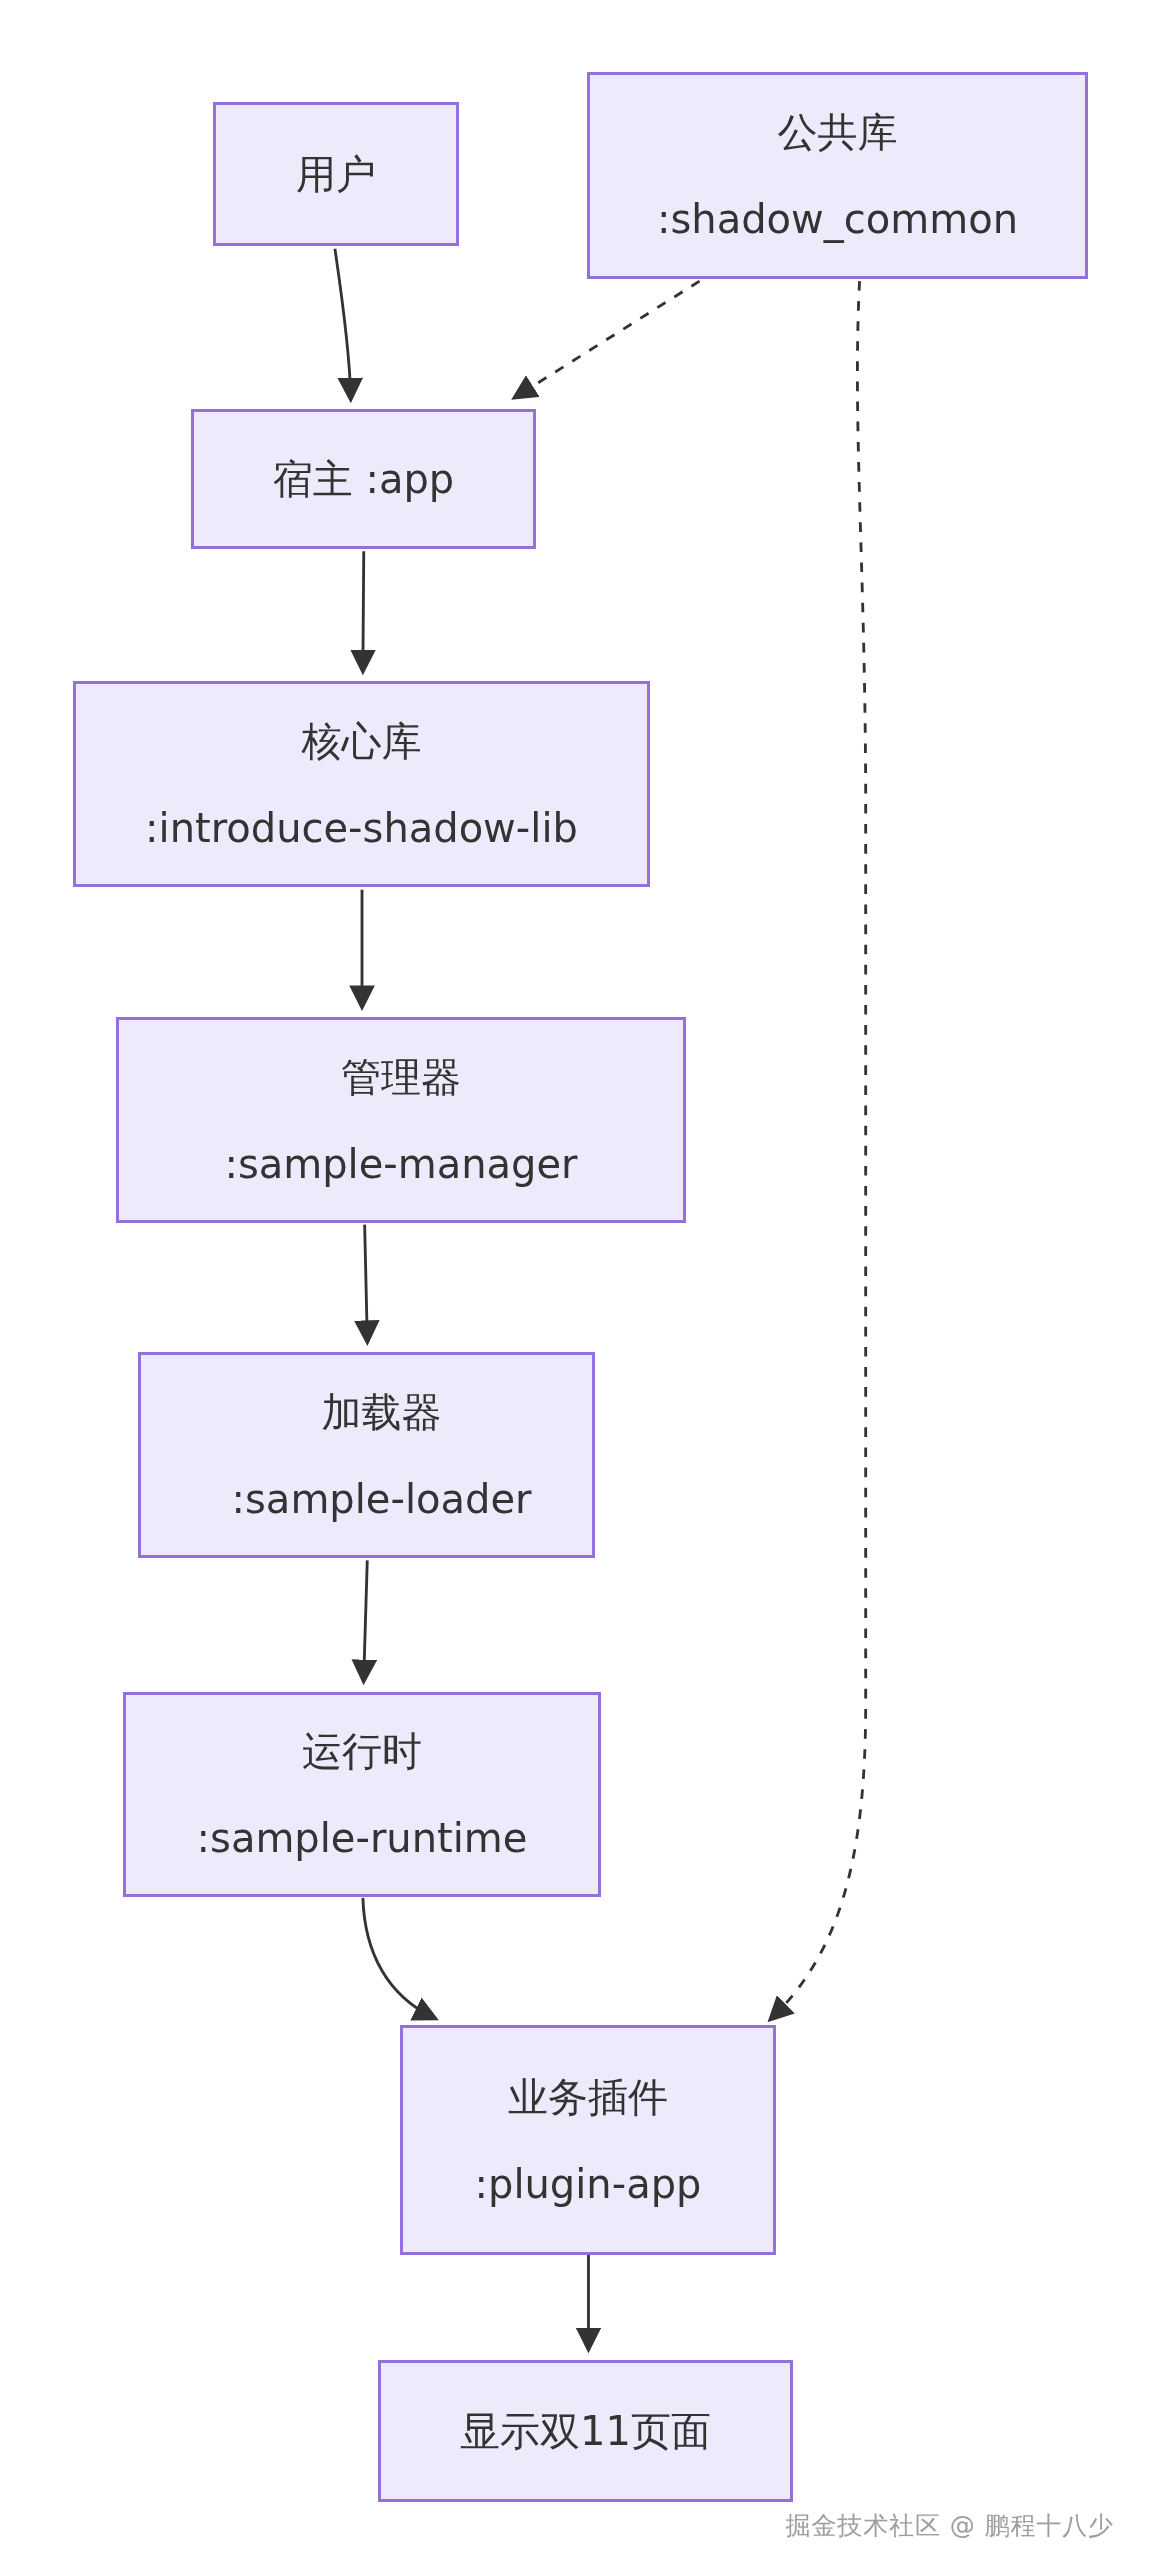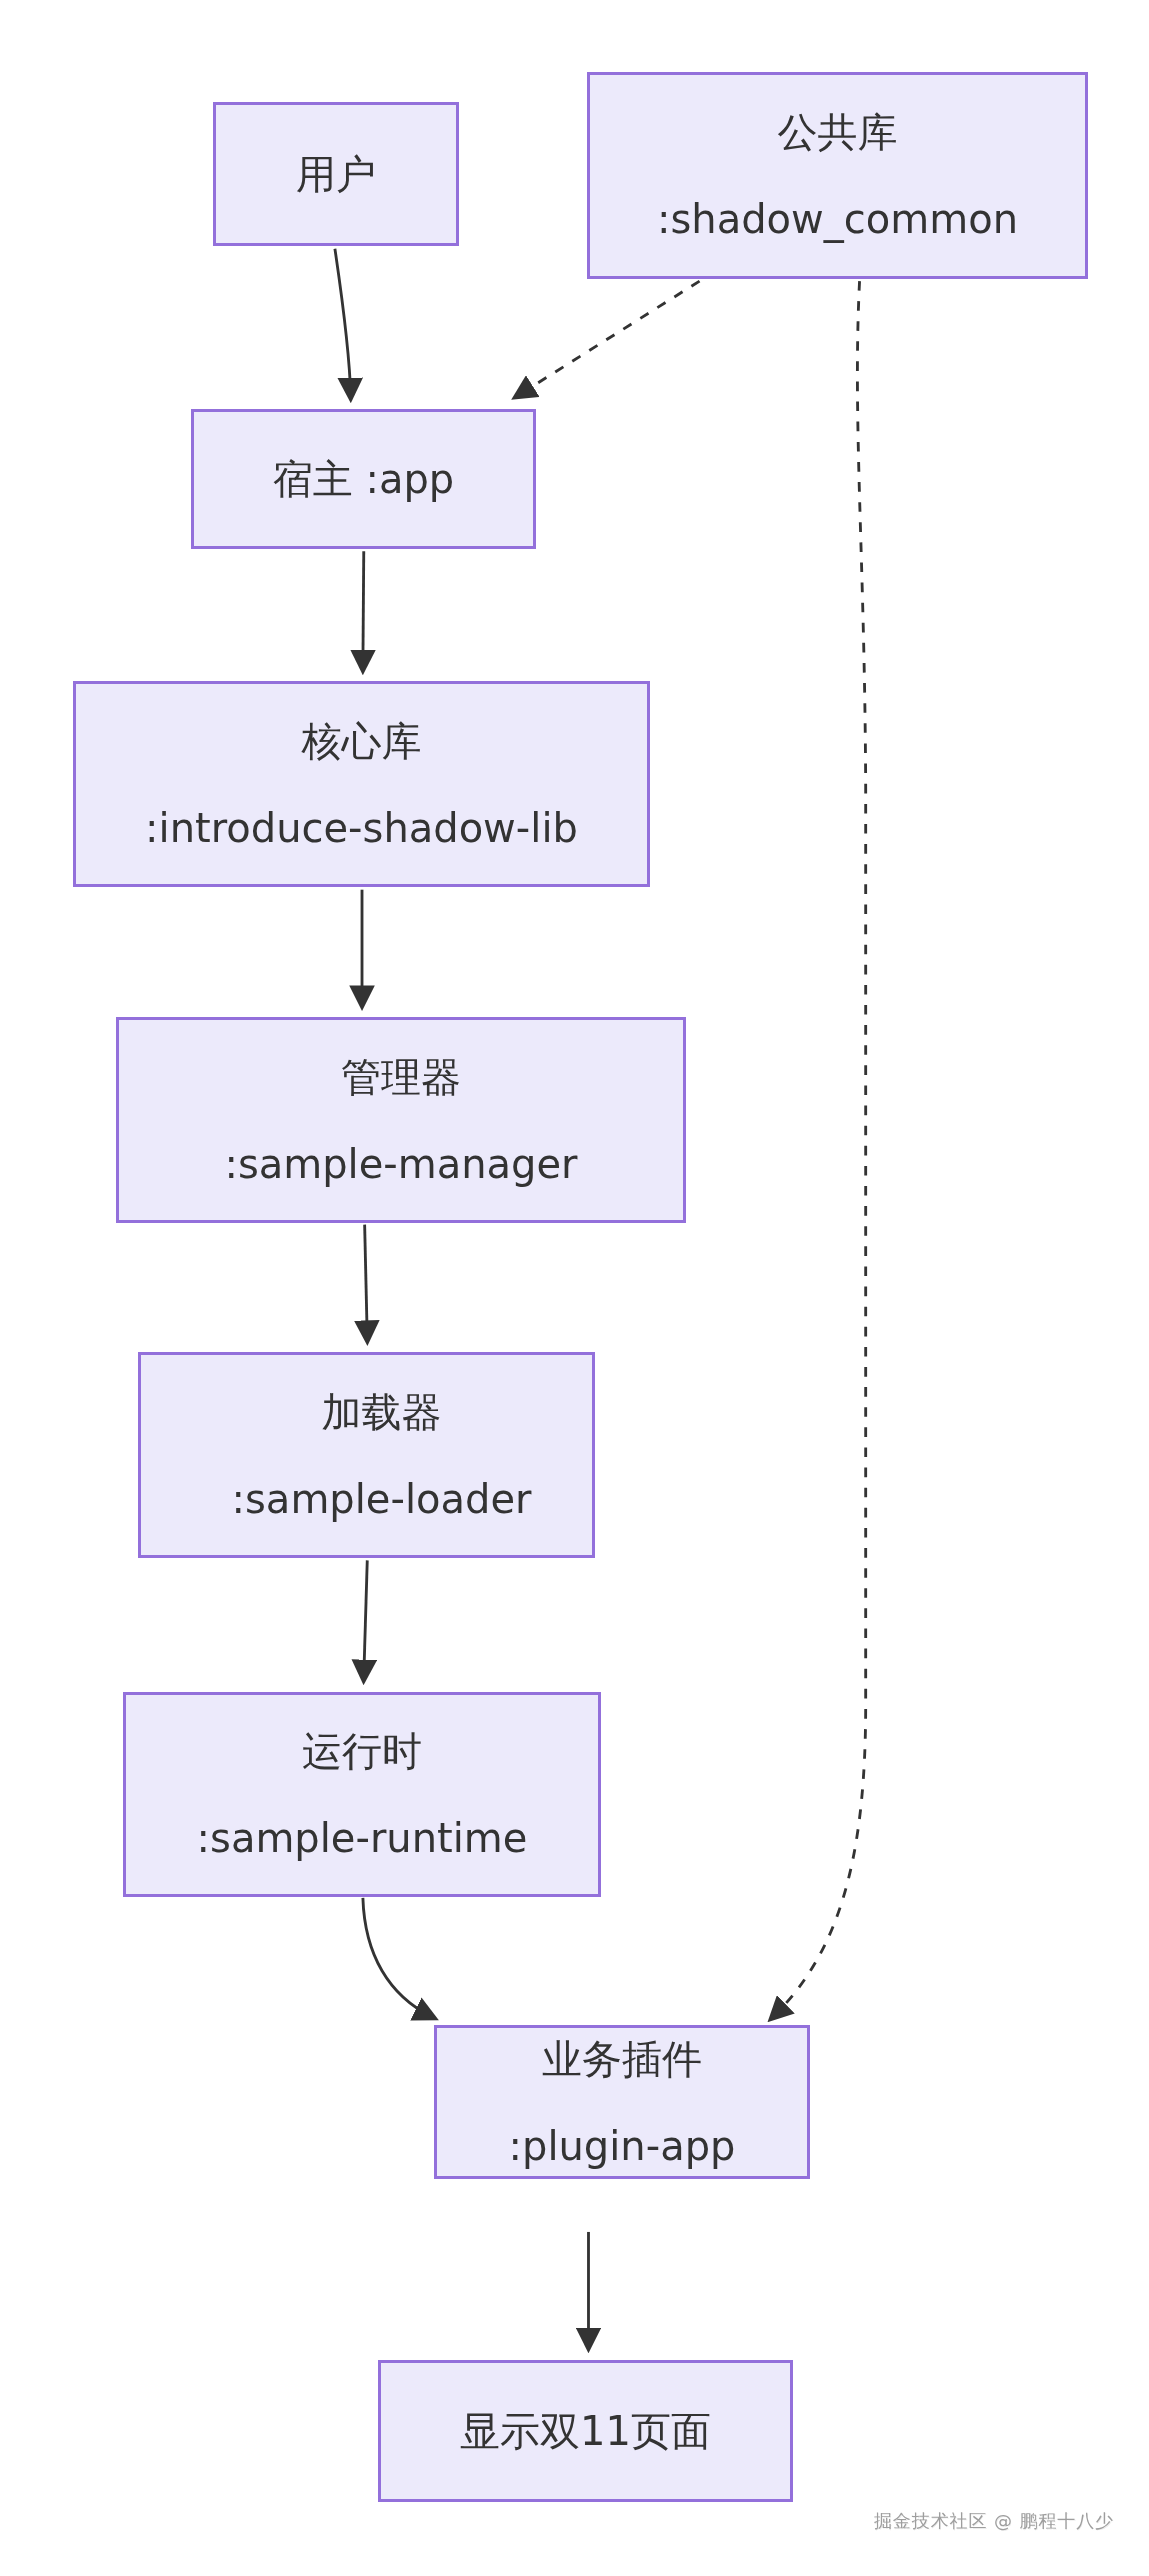--- a/index.html
+++ b/index.html
@@ -31,35 +31,35 @@
     color: #333333;
     font-size: 40px;
     line-height: 1;
     text-align: center;
   }
   .node .line { white-space: nowrap; }
   #watermark {
     position: absolute;
     right: 35px;
     top: 2509px;
-    font-size: 18px;
+    font-size: 25px;
     letter-spacing: 0.9px;
     color: #9e9e9e;
     text-shadow: 1.7px 1.7px 0 #ffffff, 0.9px 0.9px 0 #ececec;
     white-space: nowrap;
   }
   
   #node-user    { left: 213px; top: 102px;  width: 246px; height: 144px; }
   #node-common  { left: 587px; top: 72px;   width: 501px; height: 207px; }
   #node-host    { left: 191px; top: 409px;  width: 345px; height: 140px; }
   #node-core    { left: 73px;  top: 681px;  width: 577px; height: 206px; }
   #node-manager { left: 116px; top: 1017px; width: 570px; height: 206px; }
   #node-loader  { left: 138px; top: 1352px; width: 457px; height: 206px; padding-left: 30px; }
   #node-runtime { left: 123px; top: 1692px; width: 478px; height: 205px; }
-  #node-plugin  { left: 400px; top: 2025px; width: 376px; height: 154px; margin-left: 34px; }
+  #node-plugin  { left: 400px; top: 2025px; width: 376px; height: 230px; }
   #node-result  { left: 378px; top: 2360px; width: 415px; height: 142px; }
 </style>
 </head>
 <body>
 
 <div id="canvas">
 
   <svg id="edges" viewBox="0 0 1314 2945" xmlns="http://www.w3.org/2000/svg">
     <defs>
       <marker id="arrowhead" viewBox="0 0 10 10" refX="7" refY="5" markerWidth="9" markerHeight="9" orient="auto">

